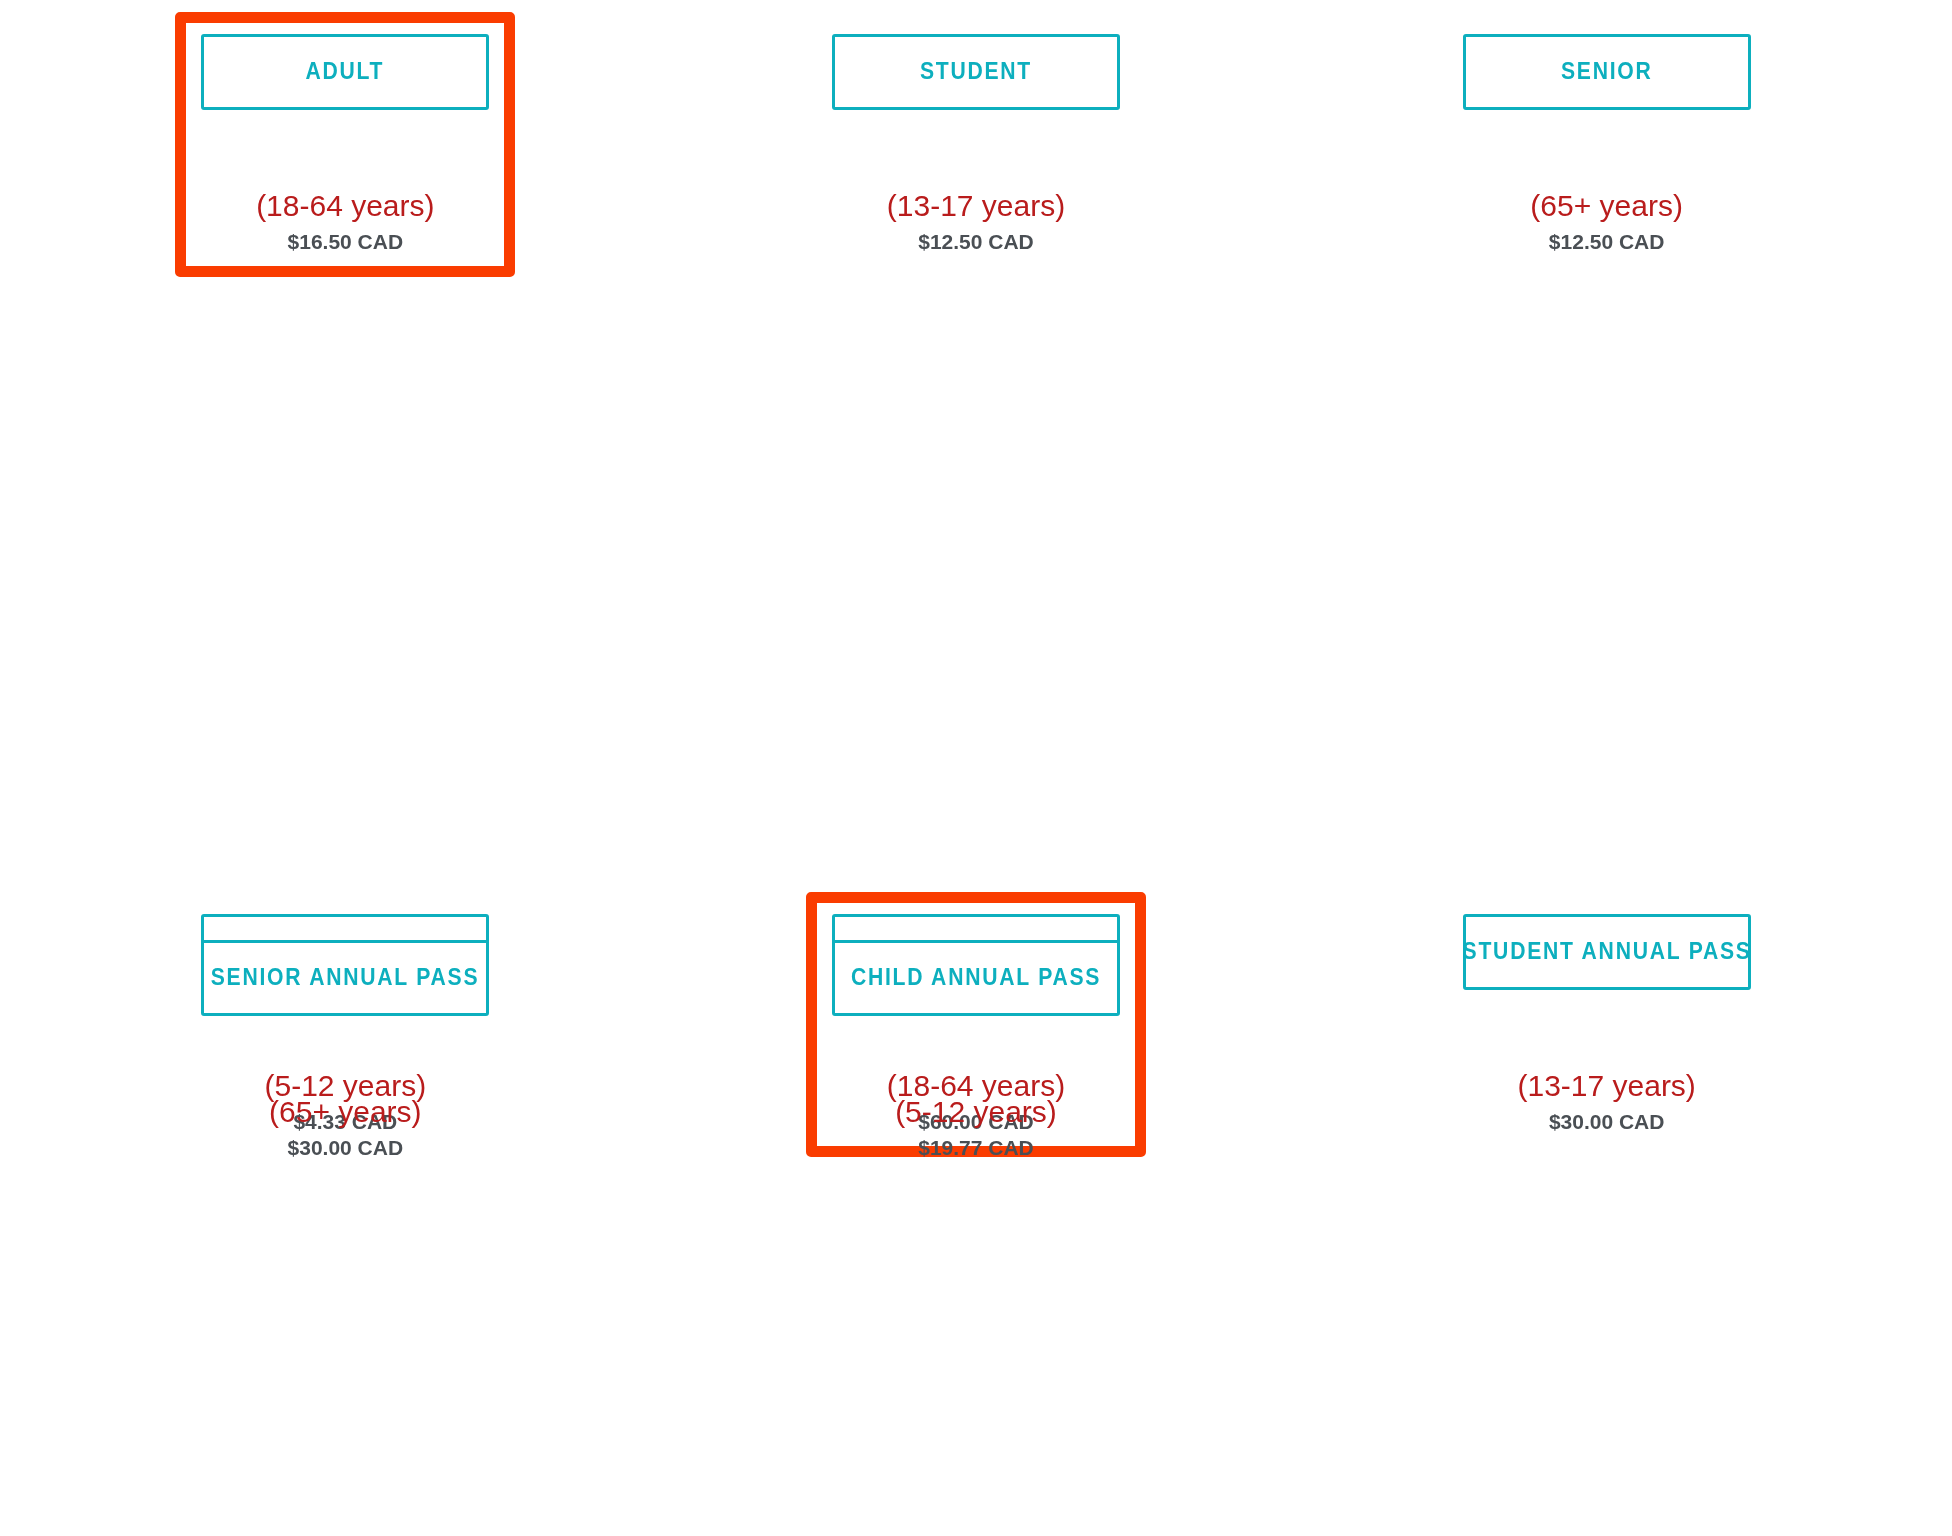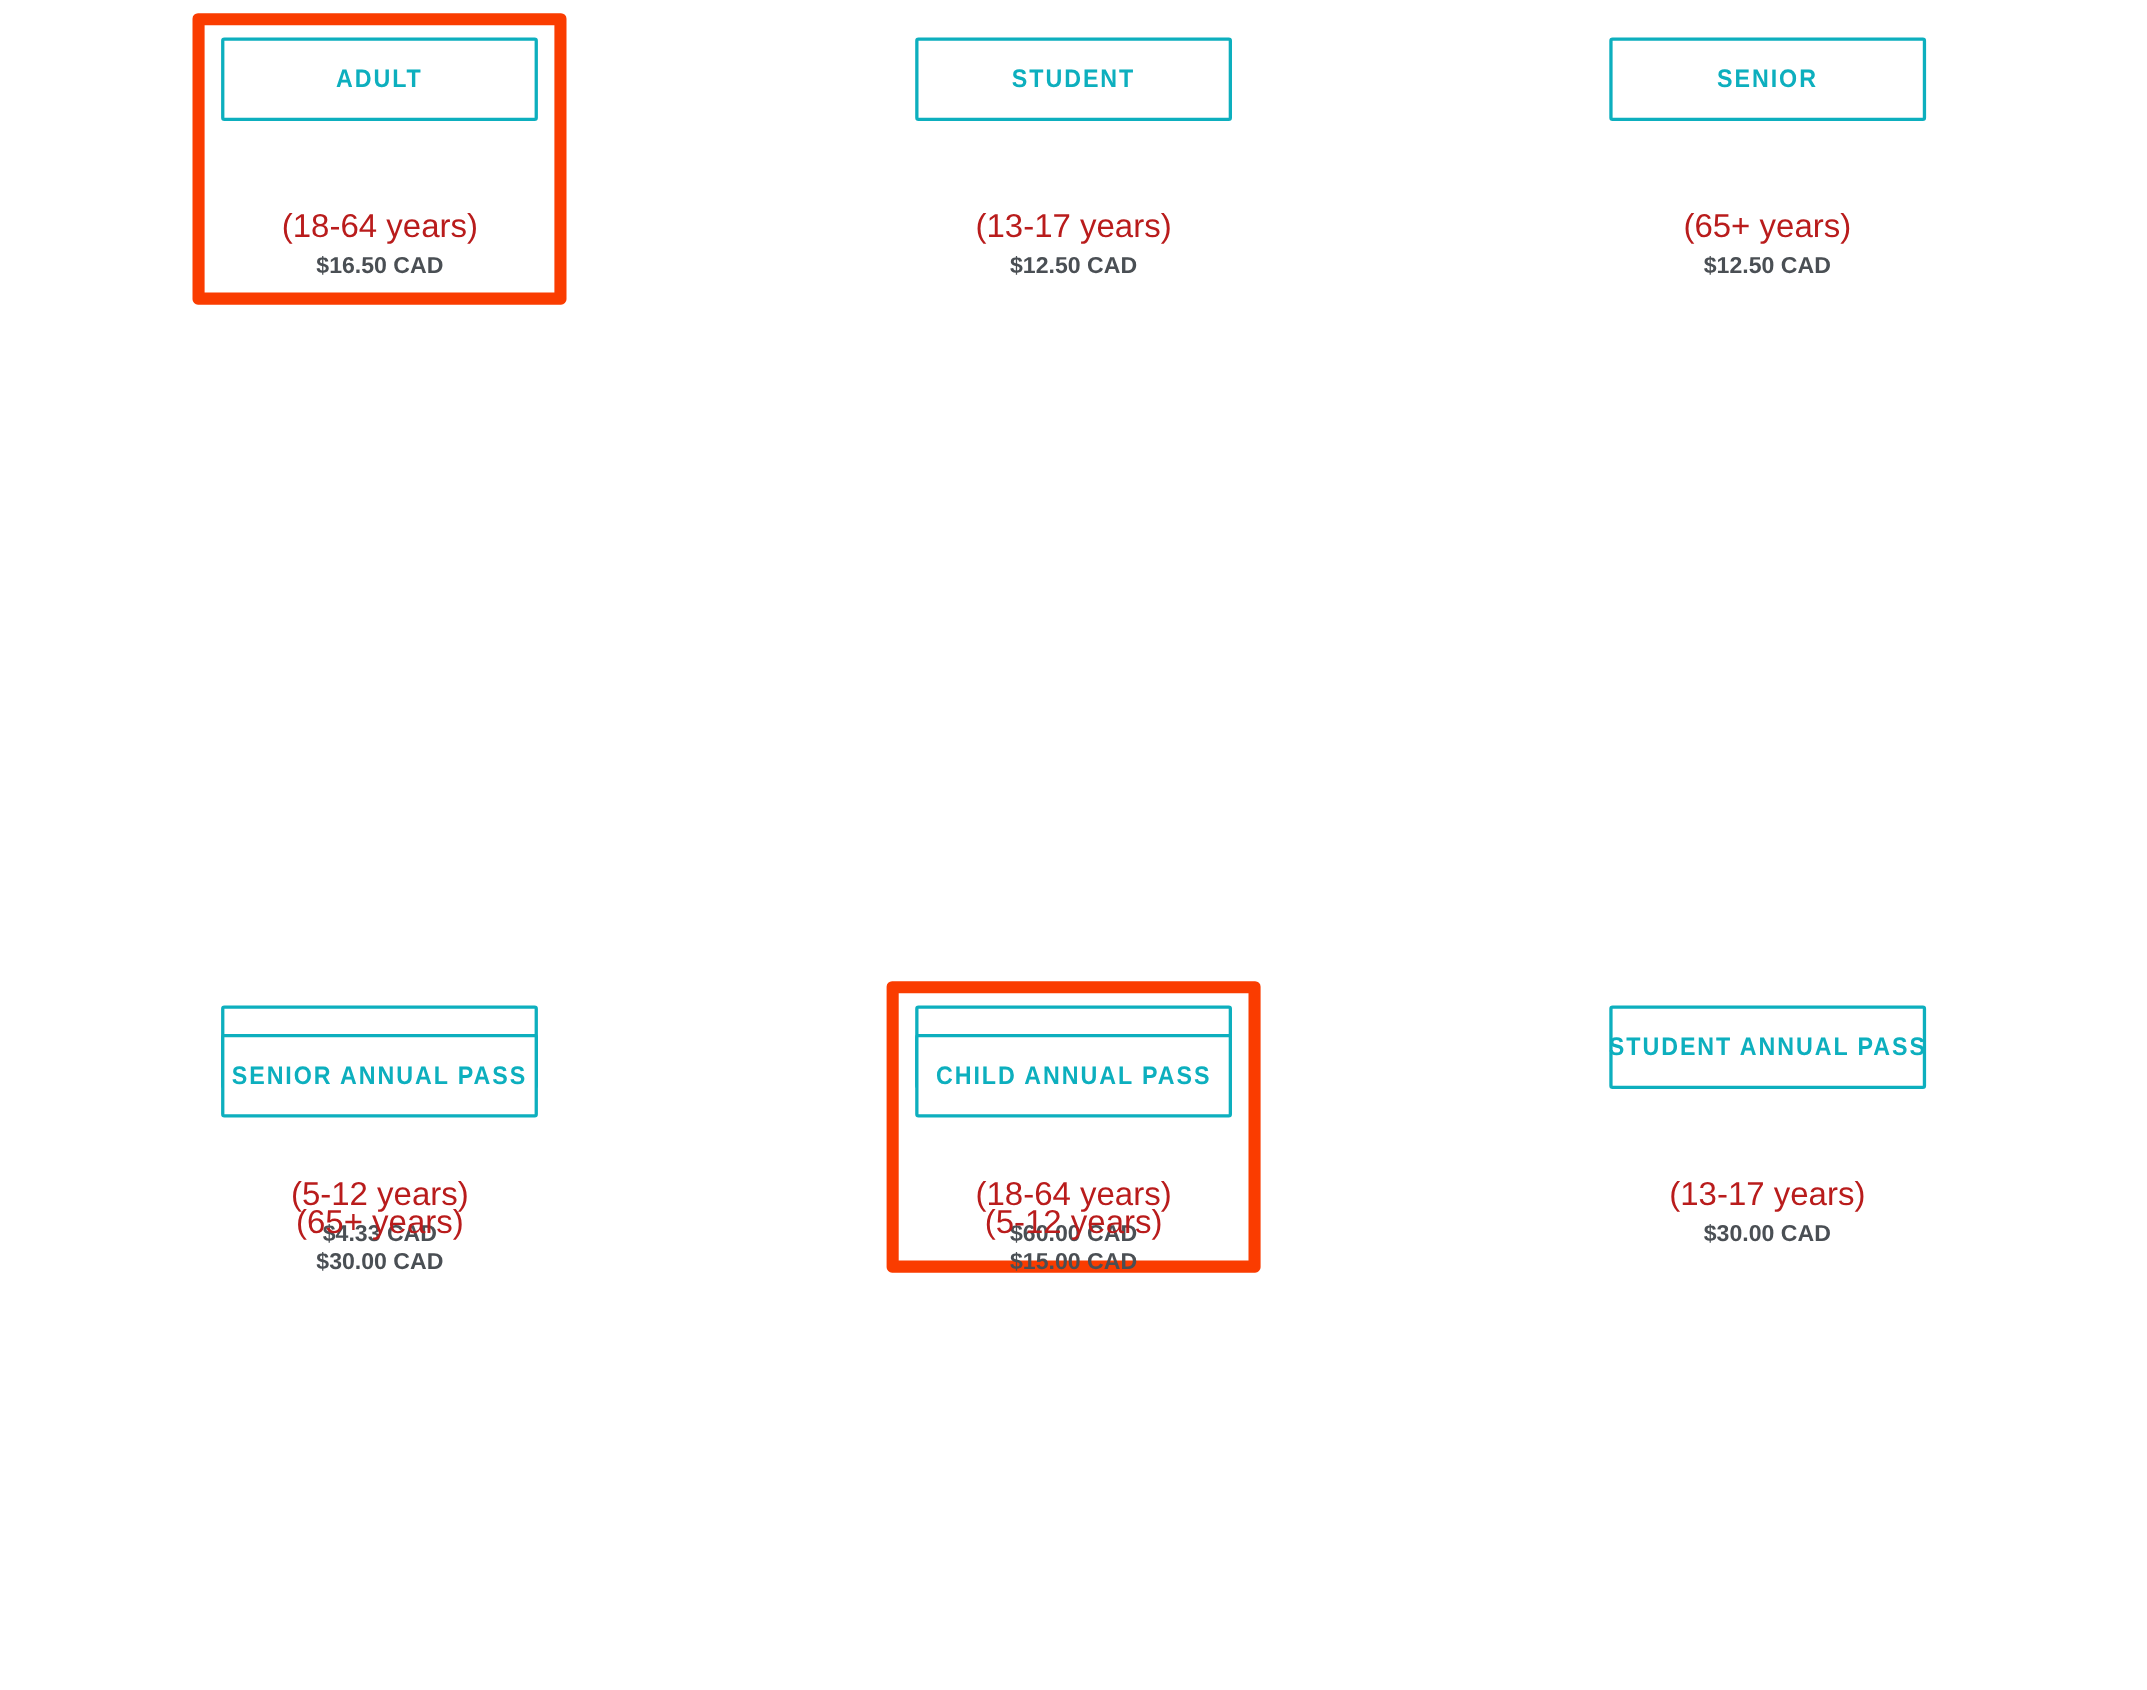--- a/index.html
+++ b/index.html
@@ -204,21 +204,21 @@
     </div>
   </div>
 
   <div class="ticket-cell row-3">
     <div class="ticket-card">
       <div class="ticket-button">
         <span class="ticket-button-label">CHILD ANNUAL PASS</span>
       </div>
       <div class="ticket-detail">
         <div class="ticket-age">(5-12 years)</div>
-        <div class="ticket-price">$15.00 CAD</div>
+        <div class="ticket-price">$19.77 CAD</div>
       </div>
     </div>
   </div>
 
   <div class="ticket-cell row-3 is-empty">
     <div class="ticket-card">
       <div class="ticket-button">
         <span class="ticket-button-label"></span>
       </div>
     </div>

